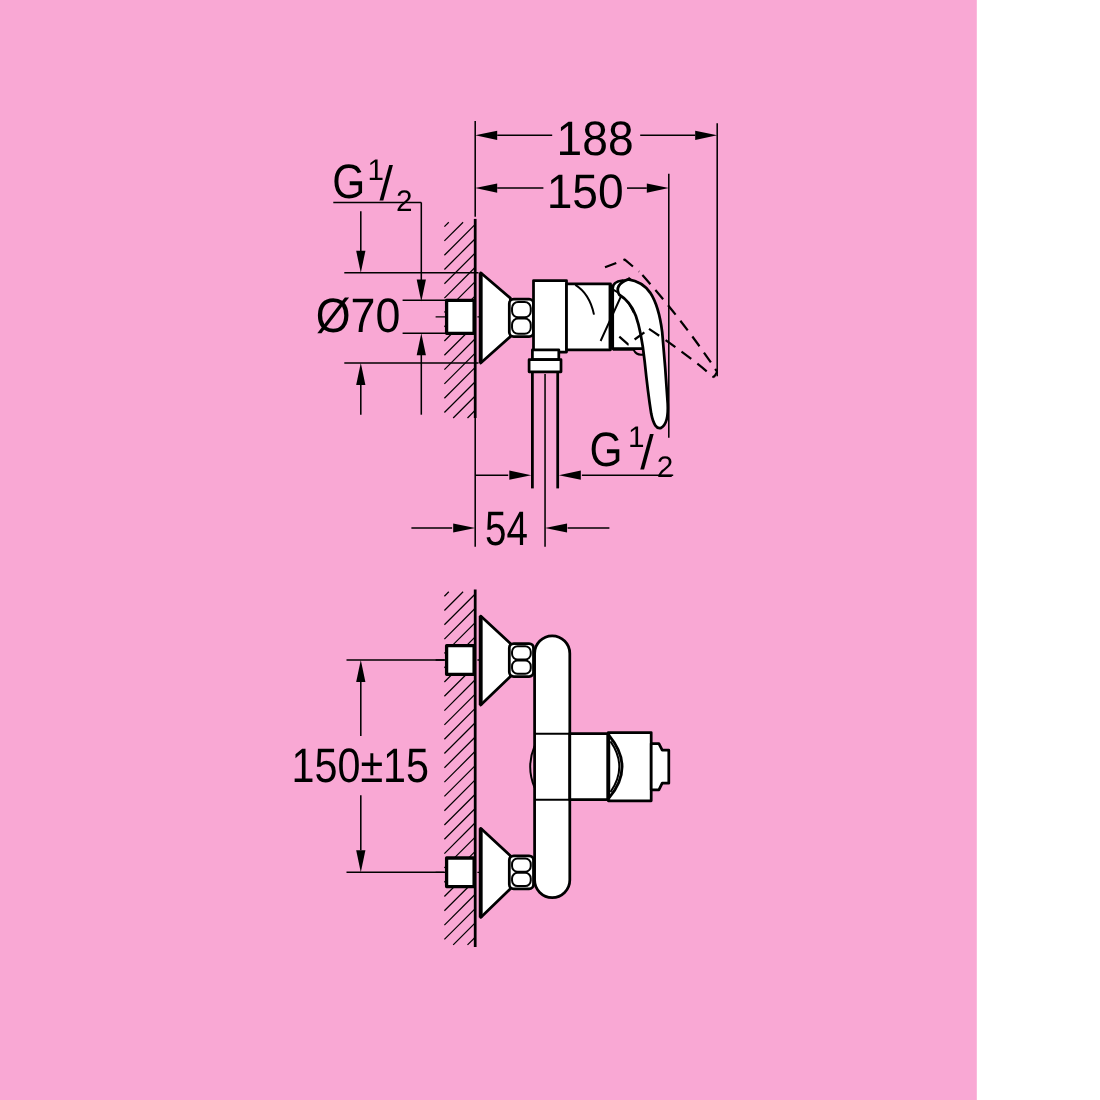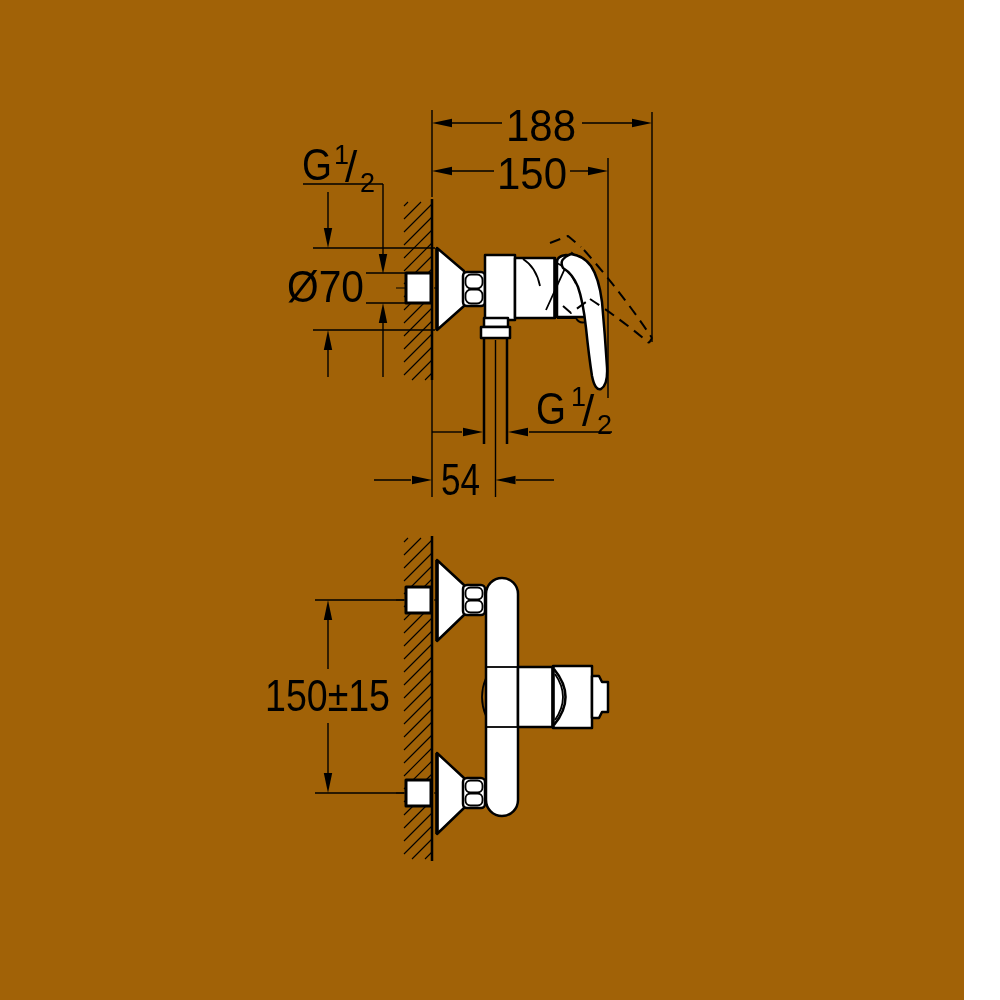--- a/index.html
+++ b/index.html
@@ -1,16 +1,16 @@
 <!DOCTYPE html>
 <html><head>
 <meta charset="utf-8">
 <style>
   html,body{margin:0;padding:0;background:#fff;}
-  .canvas{position:relative;width:964px;height:1000px;background:#a16207;overflow:hidden;
+  .canvas{position:relative;width:888px;height:1000px;background:#f9a8d4;overflow:hidden;
           font-family:"Liberation Sans",sans-serif;}
   svg{display:block;}
   
   .o   {stroke:#000;stroke-width:2.5;fill:none;stroke-linejoin:round;}
   .ow  {stroke:#000;stroke-width:2.5;fill:#fff;stroke-linejoin:round;}
   .ow3 {stroke:#000;stroke-width:3;fill:#fff;stroke-linejoin:round;}
   .thick{stroke:#000;stroke-width:3.5;fill:none;}
   .det {stroke:#000;stroke-width:1.8;fill:none;}
   
   .dash{stroke:#000;stroke-width:2;fill:none;stroke-dasharray:11 7;stroke-linejoin:round;}

